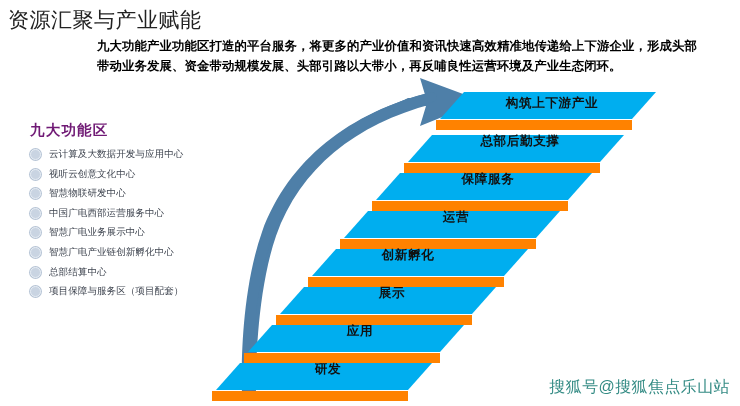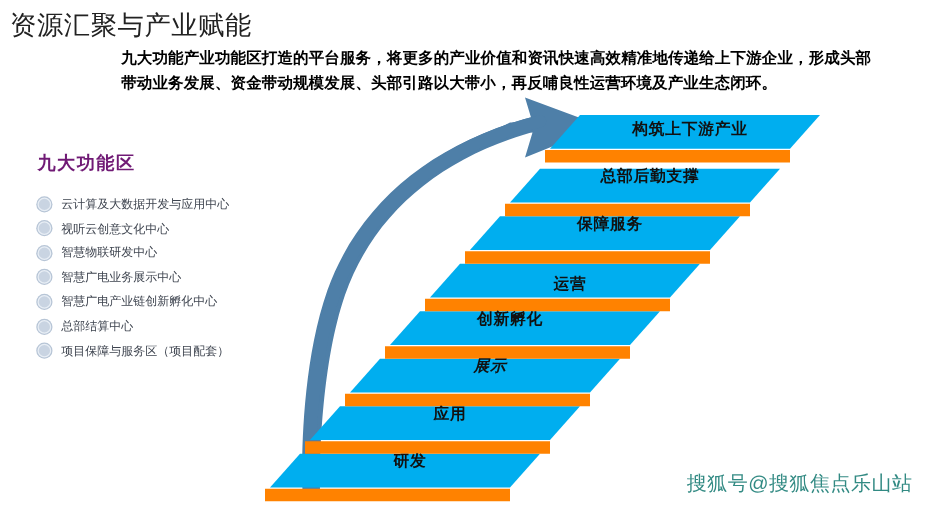--- a/index.html
+++ b/index.html
@@ -51,21 +51,21 @@
   }
   #sidebar-heading {
     font-size: 14.5px;
     font-weight: bold;
     color: #701a75;
     letter-spacing: 1.2px;
     margin-bottom: 9px;
   }
   .sidebar-item {
     display: flex;
-    align-items: flex-end;
+    align-items: flex-start;
     height: 19.6px;
     font-size: 9.6px;
     color: #3f4550;
     white-space: nowrap;
   }
   .bullet-icon {
     flex: 0 0 auto;
     width: 9px;
     height: 9px;
     border-radius: 50%;
@@ -128,20 +128,24 @@
   <div class="sidebar-item">
     <span class="bullet-icon"></span>
     <span class="sidebar-item-label">视听云创意文化中心</span>
   </div>
   <div class="sidebar-item">
     <span class="bullet-icon"></span>
     <span class="sidebar-item-label">智慧物联研发中心</span>
   </div>
   <div class="sidebar-item">
     <span class="bullet-icon"></span>
+    <span class="sidebar-item-label">中国广电西部运营服务中心</span>
+  </div>
+  <div class="sidebar-item">
+    <span class="bullet-icon"></span>
     <span class="sidebar-item-label">智慧广电业务展示中心</span>
   </div>
   <div class="sidebar-item">
     <span class="bullet-icon"></span>
     <span class="sidebar-item-label">智慧广电产业链创新孵化中心</span>
   </div>
   <div class="sidebar-item">
     <span class="bullet-icon"></span>
     <span class="sidebar-item-label">总部结算中心</span>
   </div>
@@ -204,19 +208,19 @@
       <polygon points="464,92 656,92 632,119 440,119" fill="#00AEEF"></polygon>
       <rect x="436" y="120" width="196" height="10" fill="#FF8200"></rect>
     </g>
 
   </svg>
 </div>
 
 <div class="step-label" style="left:464px; top:95px; width:176px;">构筑上下游产业</div>
 <div class="step-label" style="left:432px; top:133px; width:176px;">总部后勤支撑</div>
 <div class="step-label" style="left:400px; top:171px; width:176px;">保障服务</div>
-<div class="step-label" style="left:368px; top:209px; width:176px;margin-top:10px;">运营</div>
+<div class="step-label" style="left:368px; top:209px; width:176px;">运营</div>
 <div class="step-label" style="left:320px; top:247px; width:176px;">创新孵化</div>
-<div class="step-label" style="left:304px; top:285px; width:176px;font-style:italic;">展示</div>
+<div class="step-label" style="left:304px; top:285px; width:176px;">展示</div>
 <div class="step-label" style="left:272px; top:323px; width:176px;">应用</div>
 <div class="step-label" style="left:240px; top:361px; width:176px;">研发</div>
 
 <div id="watermark">搜狐号@搜狐焦点乐山站</div>
 
 </body></html>

